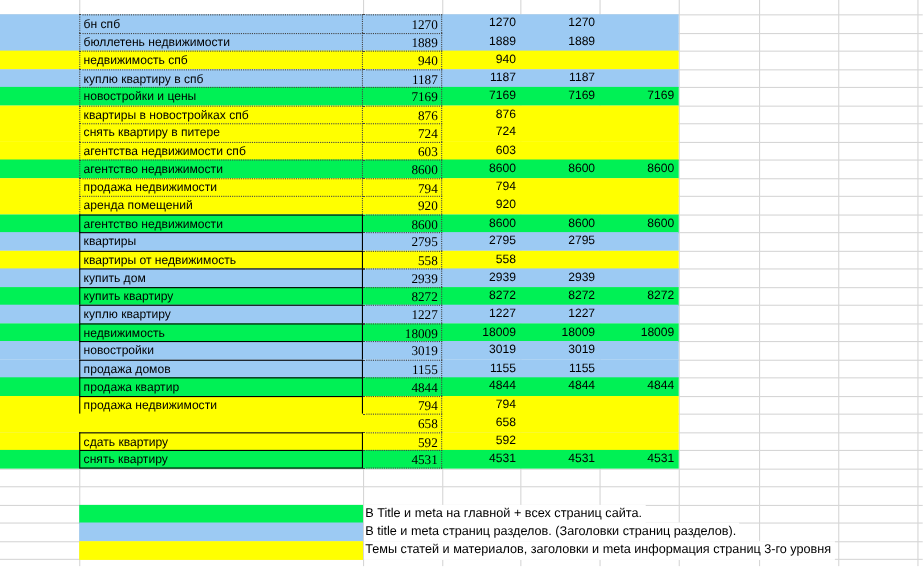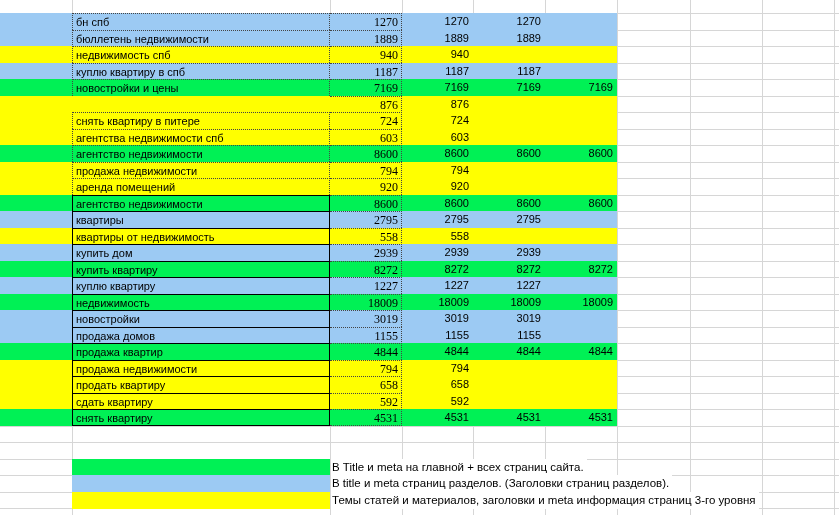--- a/index.html
+++ b/index.html
@@ -99,20 +99,21 @@
     <div class="cell-c" style="top: 62.5px;">1187</div>
     <div class="cell-n" style="top: 62.5px; left: 402px; width: 71px;">1187</div>
     <div class="cell-n" style="top: 62.5px; left: 473px; width: 72px;">1187</div>
     <div class="band" style="top: 79px; background: rgb(0, 241, 85);"></div>
     <div class="cell-b dotted" style="top: 79px;">новостройки и цены</div>
     <div class="cell-c" style="top: 79px;">7169</div>
     <div class="cell-n" style="top: 79px; left: 402px; width: 71px;">7169</div>
     <div class="cell-n" style="top: 79px; left: 473px; width: 72px;">7169</div>
     <div class="cell-n" style="top: 79px; left: 545px; width: 72px;">7169</div>
     <div class="band" style="top: 95.5px; background: rgb(255, 255, 0);"></div>
+    <div class="cell-b dotted" style="top: 95.5px;">квартиры в новостройках спб</div>
     <div class="cell-c" style="top: 95.5px;">876</div>
     <div class="cell-n" style="top: 95.5px; left: 402px; width: 71px;">876</div>
     <div class="band" style="top: 112px; background: rgb(255, 255, 0);"></div>
     <div class="cell-b dotted" style="top: 112px;">снять квартиру в питере</div>
     <div class="cell-c" style="top: 112px;">724</div>
     <div class="cell-n" style="top: 112px; left: 402px; width: 71px;">724</div>
     <div class="band" style="top: 128.5px; background: rgb(255, 255, 0);"></div>
     <div class="cell-b dotted" style="top: 128.5px;">агентства недвижимости спб</div>
     <div class="cell-c" style="top: 128.5px;">603</div>
     <div class="cell-n" style="top: 128.5px; left: 402px; width: 71px;">603</div>
@@ -181,21 +182,20 @@
     <div class="cell-b solid" style="top: 343px;">продажа квартир</div>
     <div class="cell-c" style="top: 343px;">4844</div>
     <div class="cell-n" style="top: 343px; left: 402px; width: 71px;">4844</div>
     <div class="cell-n" style="top: 343px; left: 473px; width: 72px;">4844</div>
     <div class="cell-n" style="top: 343px; left: 545px; width: 72px;">4844</div>
     <div class="band" style="top: 359.5px; background: rgb(255, 255, 0);"></div>
     <div class="cell-b solid" style="top: 359.5px;">продажа недвижимости</div>
     <div class="cell-c" style="top: 359.5px;">794</div>
     <div class="cell-n" style="top: 359.5px; left: 402px; width: 71px;">794</div>
     <div class="band" style="top: 376px; background: rgb(255, 255, 0);"></div>
-    <div class="cell-b solid" style="top: 376px;">продать квартиру</div>
     <div class="cell-c" style="top: 376px;">658</div>
     <div class="cell-n" style="top: 376px; left: 402px; width: 71px;">658</div>
     <div class="band" style="top: 392.5px; background: rgb(255, 255, 0);"></div>
     <div class="cell-b solid" style="top: 392.5px;">сдать квартиру</div>
     <div class="cell-c" style="top: 392.5px;">592</div>
     <div class="cell-n" style="top: 392.5px; left: 402px; width: 71px;">592</div>
     <div class="band" style="top: 409px; background: rgb(0, 241, 85);"></div>
     <div class="cell-b solid last" style="top: 409px;">снять квартиру</div>
     <div class="cell-c last" style="top: 409px;">4531</div>
     <div class="cell-n" style="top: 409px; left: 402px; width: 71px;">4531</div>

